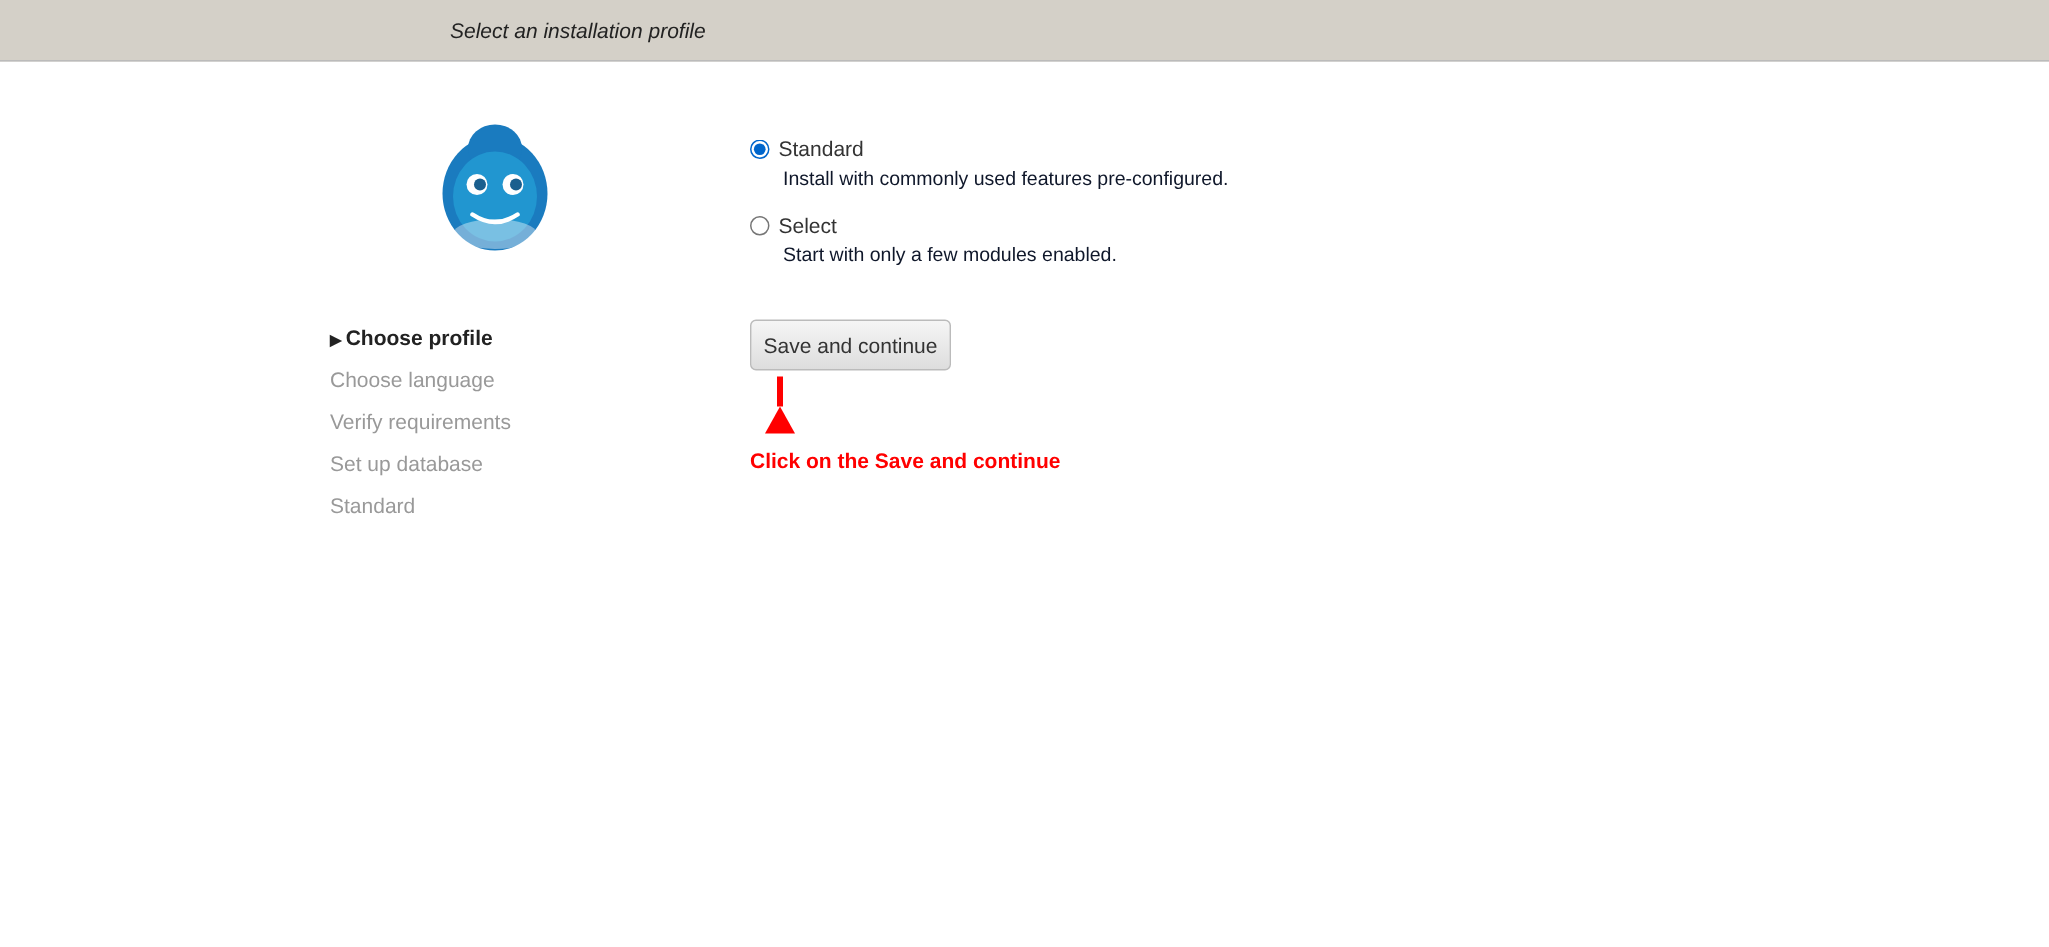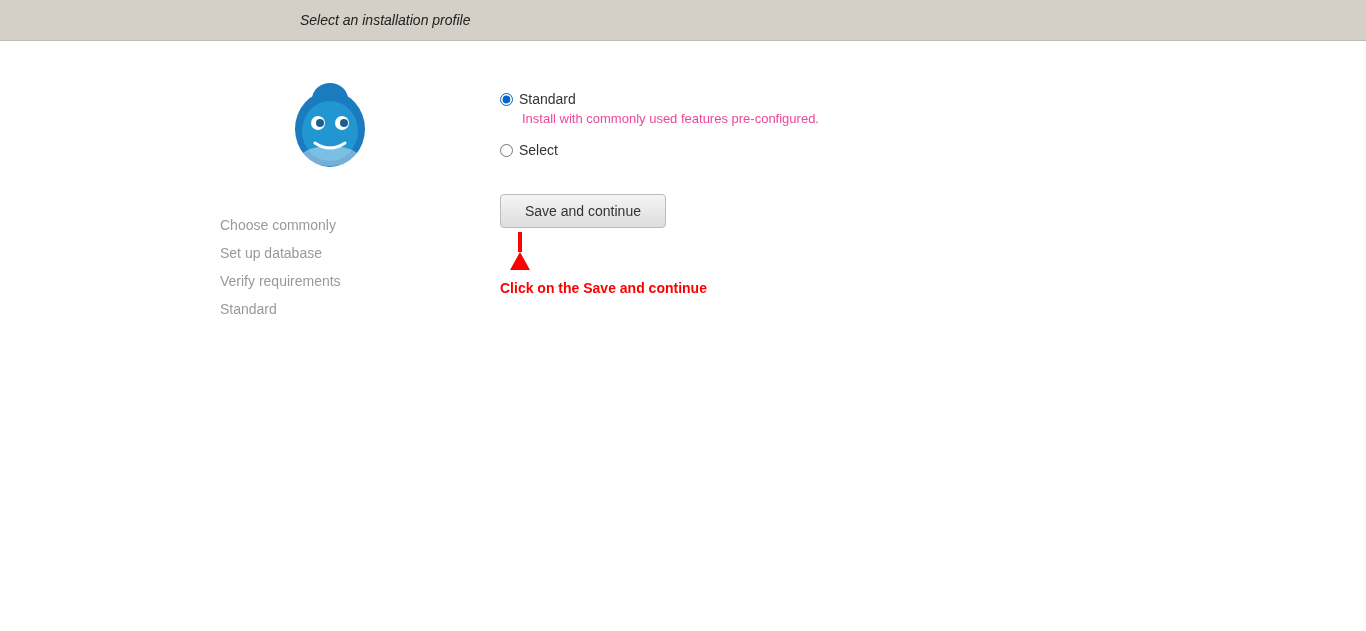--- a/index.html
+++ b/index.html
@@ -88,26 +88,26 @@
     }
 
     .radio-label {
       font-size: 14px;
       color: #333;
     }
 
     .radio-desc {
       margin-left: 22px;
       font-size: 13px;
-      color: #ec4899;
+      color: #0f172a;
     }
 
     .save-btn {
       margin-top: 20px;
-      padding: 8px 24px;
+      padding: 8px 8px;
       background: linear-gradient(to bottom, #f5f5f5, #ddd);
       border: 1px solid #bbb;
       border-radius: 4px;
       font-size: 14px;
       color: #333;
       cursor: pointer;
       display: inline-block;
     }
 
     .arrow-container {
@@ -174,42 +174,44 @@
 
       <circle cx="40" cy="52" r="4" fill="#1a5f8e"></circle>
       <circle cx="64" cy="52" r="4" fill="#1a5f8e"></circle>
 
       <path d="M 35 72 Q 50 82 65 72" stroke="white" stroke-width="3" fill="none" stroke-linecap="round"></path>
 
       <ellipse cx="50" cy="85" rx="28" ry="10" fill="white" opacity="0.4"></ellipse>
     </svg>
 
     <ul class="nav-list">
-      <li class="nav-item inactive">Choose commonly</li>
+      <li class="nav-item active">Choose profile</li>
+      <li class="nav-item inactive">Choose language</li>
+      <li class="nav-item inactive">Verify requirements</li>
       <li class="nav-item inactive">Set up database</li>
-      <li class="nav-item inactive">Verify requirements</li>
       <li class="nav-item inactive">Standard</li>
     </ul>
   </div>
 
   <div class="right-panel">
 
     <div class="radio-option">
       <div class="radio-row">
         <input type="radio" name="profile" id="standard" checked="" style="">
         <label class="radio-label" for="standard">Standard</label>
       </div>
       <div class="radio-desc">Install with commonly used features pre-configured.</div>
     </div>
 
     <div class="radio-option">
       <div class="radio-row">
         <input type="radio" name="profile" id="minimal" style="">
         <label class="radio-label" for="minimal">Select</label>
       </div>
+      <div class="radio-desc">Start with only a few modules enabled.</div>
     </div>
 
     <button class="save-btn">Save and continue</button>
 
     <div class="hint-area">
       <div class="arrow-container">
         <div class="arrow-shaft"></div>
         <div class="arrow-up"></div>
       </div>
       <div class="click-hint">Click on the Save and continue</div>

